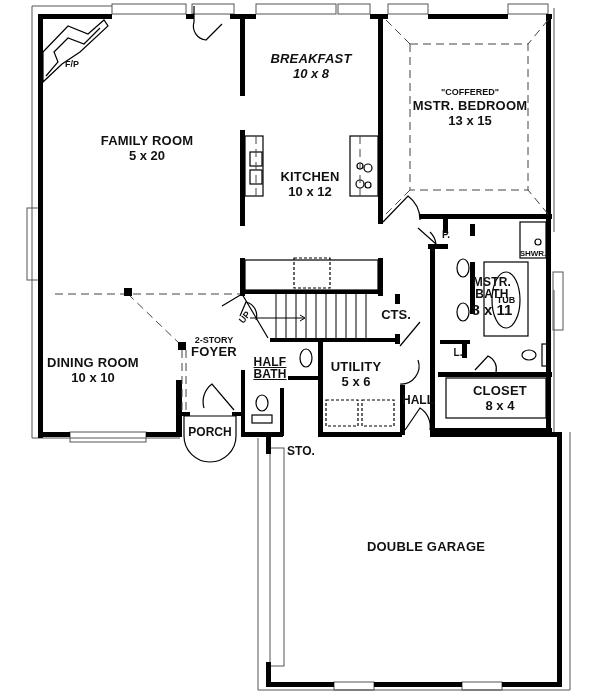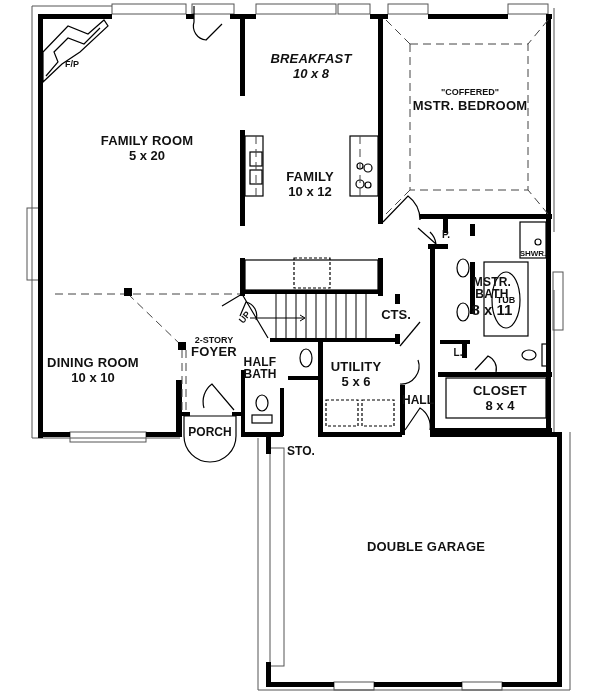--- a/index.html
+++ b/index.html
@@ -197,46 +197,47 @@
   <span class="nm">FAMILY ROOM</span>
   <span class="dim">5 x 20</span>
 </div>
 
 <div class="lbl" style="left:311px;top:52px;font-style:italic;">
   <span class="nm">BREAKFAST</span>
   <span class="dim">10 x 8</span>
 </div>
 
 <div class="lbl" style="left:310px;top:170px;">
-  <span class="nm">FAMILY</span>
+  <span class="nm">KITCHEN</span>
   <span class="dim">10 x 12</span>
 </div>
 
 <div class="lbl" style="left:470px;top:88px;">
   <span class="tag tiny" style="position:static;transform:none;display:block;font-size:9px;margin-bottom:2px;">"COFFERED"</span>
   <span class="nm">MSTR. BEDROOM</span>
+  <span class="dim">13 x 15</span>
 </div>
 
 <div class="lbl small" style="left:492px;top:276px;">
   <span class="nm">MSTR.</span>
   <span class="nm">BATH</span>
   <span class="dim">8 x 11</span>
 </div>
 
 <div class="lbl" style="left:93px;top:356px;">
   <span class="nm">DINING ROOM</span>
   <span class="dim">10 x 10</span>
 </div>
 
 <div class="lbl" style="left:214px;top:336px;">
   <span class="tag tiny" style="position:static;transform:none;display:block;font-size:9px;">2-STORY</span>
   <span class="nm">FOYER</span>
 </div>
 
-<div class="lbl small" style="left:260px;top:356px;">
+<div class="lbl small" style="left:270px;top:356px;text-decoration:underline;">
   <span class="nm">HALF</span>
   <span class="nm">BATH</span>
 </div>
 
 <div class="lbl" style="left:356px;top:360px;">
   <span class="nm">UTILITY</span>
   <span class="dim">5 x 6</span>
 </div>
 
 <div class="lbl" style="left:500px;top:384px;">

